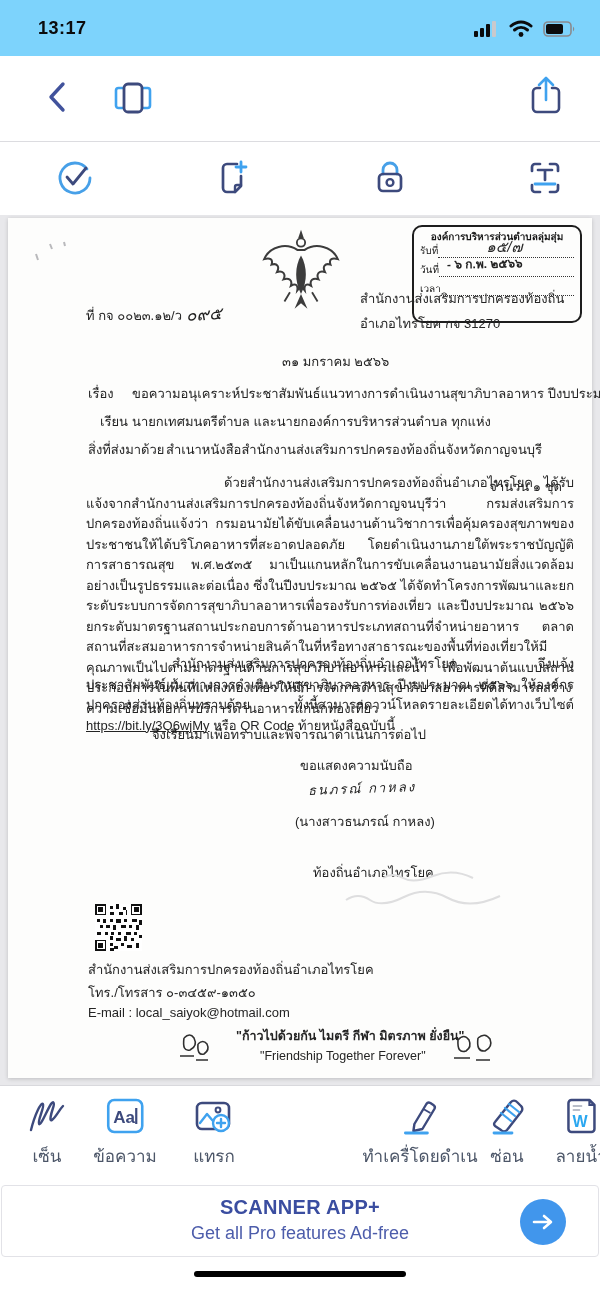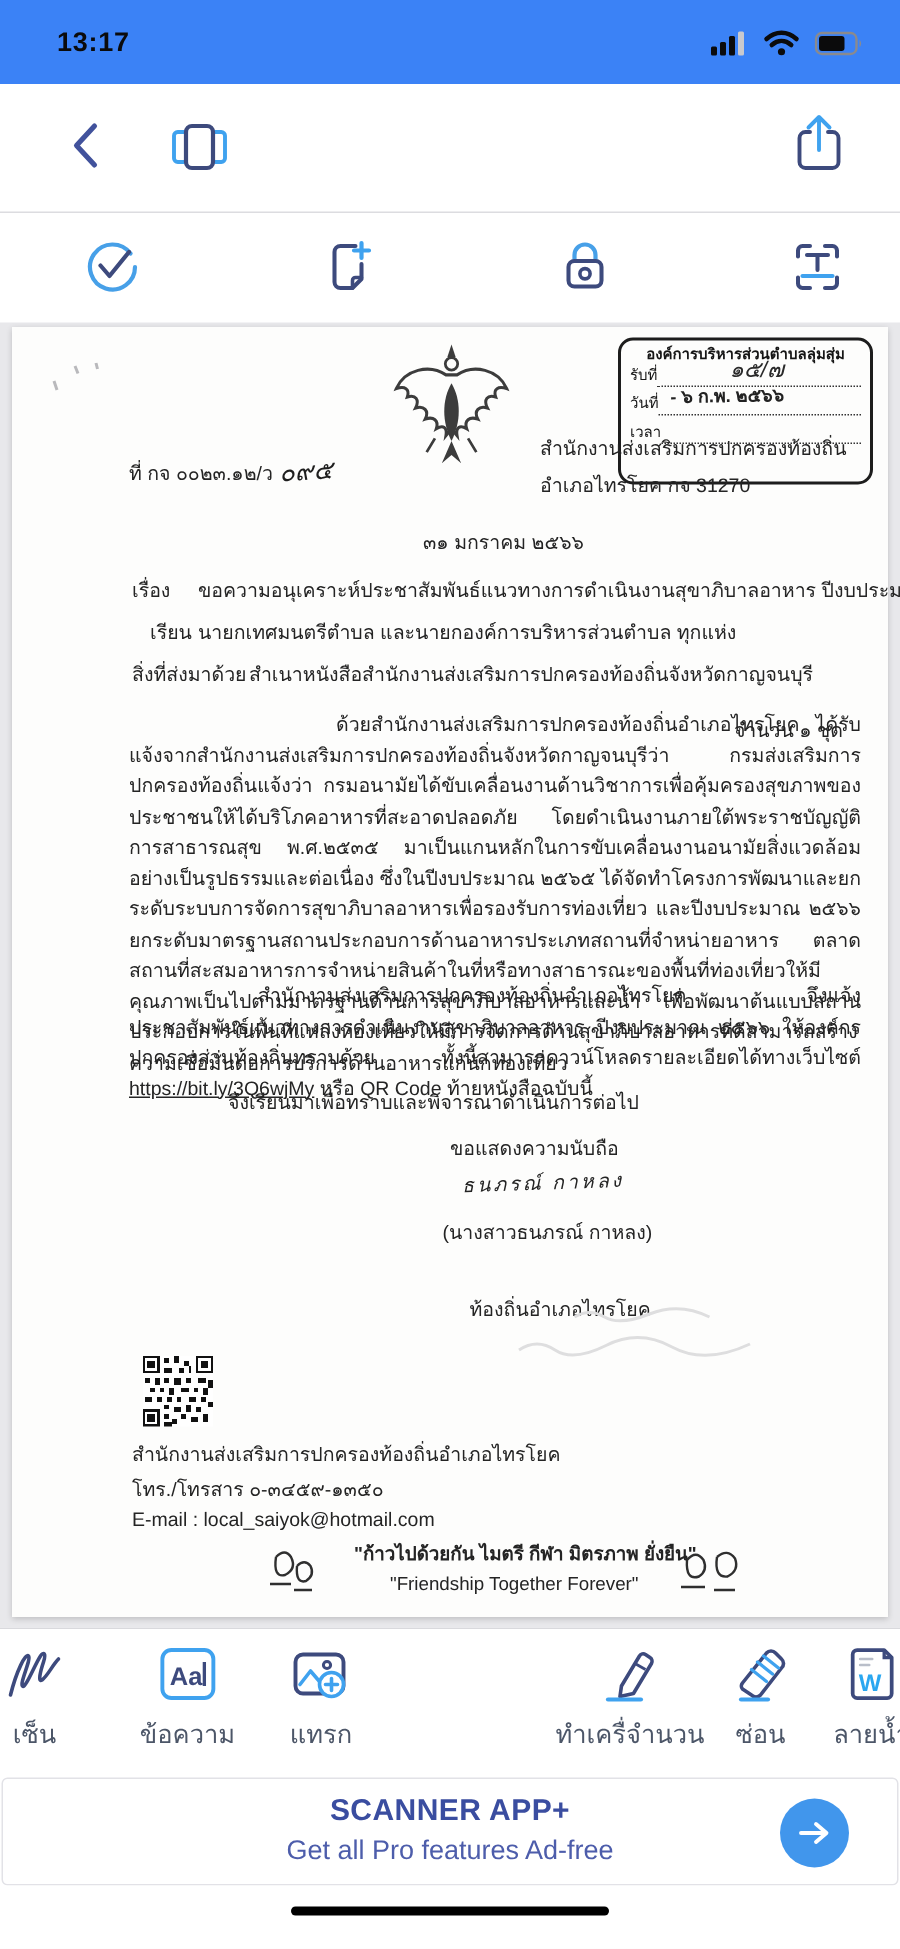--- a/index.html
+++ b/index.html
@@ -4,21 +4,21 @@
 <style>
   * { margin:0; padding:0; box-sizing:border-box; }
   html,body { width:600px; height:1299px; }
   body {
     font-family:"Liberation Sans","DejaVu Sans",sans-serif;
     background:#fff; position:relative; overflow:hidden; width:600px; height:1299px;
   }
   .abs { position:absolute; }
 
   
-  #status-bar { position:absolute; top:0; left:0; width:600px; height:56px; background:#3b82f6; }
+  #status-bar { position:absolute; top:0; left:0; width:600px; height:56px; background:#7dd3fc; }
   .time { position:absolute; left:38px; top:18px; font-size:18px; font-weight:bold; color:#0b0b0c; letter-spacing:.5px;}
   .statics { position:absolute; right:24px; top:20px; display:flex; gap:10px; align-items:center;}
 
   
   #nav-bar { position:absolute; top:56px; left:0; width:600px; height:85px; background:#fff; }
   .nav-title { position:absolute; left:50%; transform:translateX(-50%); top:24px;
     font-size:27px; font-weight:bold; color:#17181a; white-space:nowrap;
     border-bottom:2px dotted #74b3e9; padding-bottom:3px;}
   #nav-divider { position:absolute; top:141px; left:0; width:600px; height:1px; background:#dcdce0;}
 
@@ -278,21 +278,21 @@
     <div class="t" style="left:228px; top:808px; font-size:12.5px; font-weight:bold;">"ก้าวไปด้วยกัน ไมตรี กีฬา มิตรภาพ ยั่งยืน"</div>
     <div class="t" style="left:252px; top:831px; font-size:12.5px;">"Friendship Together Forever"</div>
     <svg class="abs" style="left:440px; top:812px;" width="52" height="36" viewBox="0 0 52 36">
       <path d="M10 10 q6 -7 11 0 q3 7 -3 11 q-9 3 -8 -11 M6 28 h16 M30 8 q7 -6 12 1 q3 8 -5 12 q-9 1 -7 -13 M28 30 h14" stroke="#2f2f2f" stroke-width="1.6" fill="none"></path>
     </svg>
   </div>
 </div>
 
 <div id="bottom-toolbar">
 
-  <div class="btool" style="left:23px;">
+  <div class="btool" style="left:47px;">
     <svg width="44" height="40" viewBox="0 0 44 40">
       <path d="M6 34 C10 18 16 6 18 8 C20 10 12 26 14 28 C16 30 22 14 26 8 C28 5 30 6 28 12 C26 18 24 26 27 24 C31 21 34 14 38 10" stroke="#3d4a7d" stroke-width="2.4" fill="none" stroke-linecap="round"></path>
     </svg>
     <span class="lbl">เซ็น</span>
   </div>
 
   <div class="btool" style="left:125px;">
     <svg width="44" height="40" viewBox="0 0 44 40">
       <rect x="5" y="4" width="34" height="32" rx="6" stroke="#3fa2ef" stroke-width="2.6" fill="none"></rect>
       <text x="10" y="27" font-family="Liberation Sans, DejaVu Sans, sans-serif" font-size="17" font-weight="bold" fill="#3d4a7d">Aa</text>
@@ -312,21 +312,21 @@
     <span class="lbl">แทรก</span>
   </div>
 
 
   <div class="btool" style="left:420px;">
     <svg width="44" height="40" viewBox="0 0 44 40">
       <path d="M16 28 L28 8 a3 3 0 0 1 4 -1 l3 2 a3 3 0 0 1 1 4 L24 33 l-9 2 Z" stroke="#3d4a7d" stroke-width="2.4" fill="none" stroke-linejoin="round"></path>
       <path d="M25 13 l7 4" stroke="#3d4a7d" stroke-width="2"></path>
       <path d="M7 37 h22" stroke="#3fa2ef" stroke-width="2.8" stroke-linecap="round"></path>
     </svg>
-    <span class="lbl">ทำเครื่จำนวน</span>
+    <span class="lbl">ทำเครื่โดยดำเน</span>
   </div>
 
   <div class="btool" style="left:507px;">
     <svg width="44" height="40" viewBox="0 0 44 40">
       <path d="M10 26 L26 6 a4 4 0 0 1 6 0 l4 4 a4 4 0 0 1 0 6 L22 34 a4 4 0 0 1 -6 0 l-6 -4 a3 3 0 0 1 0 -4 Z" stroke="#3d4a7d" stroke-width="2.4" fill="none" stroke-linejoin="round"></path>
       <path d="M20 12 l10 8 M24 8 l10 8 M16 17 l10 8" stroke="#3fa2ef" stroke-width="2.2" stroke-linecap="round"></path>
       <path d="M9 37 h18" stroke="#3fa2ef" stroke-width="2.8" stroke-linecap="round"></path>
     </svg>
     <span class="lbl">ซ่อน</span>
   </div>

